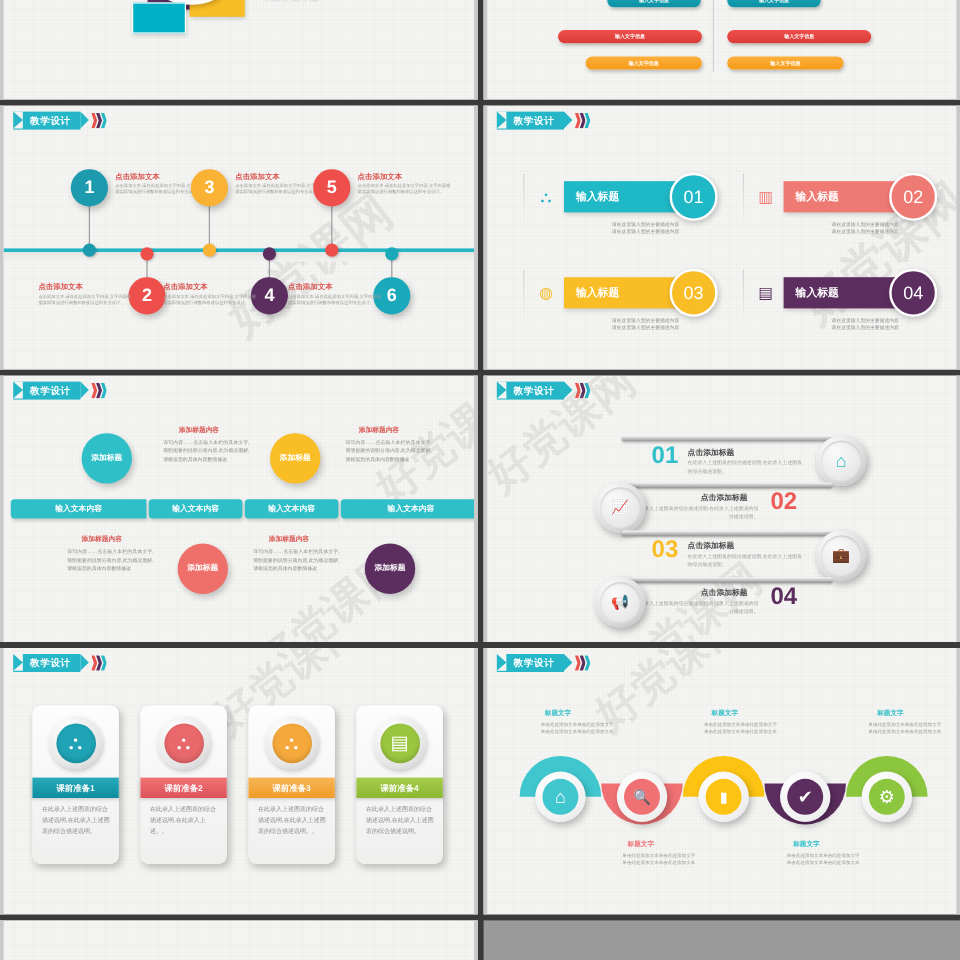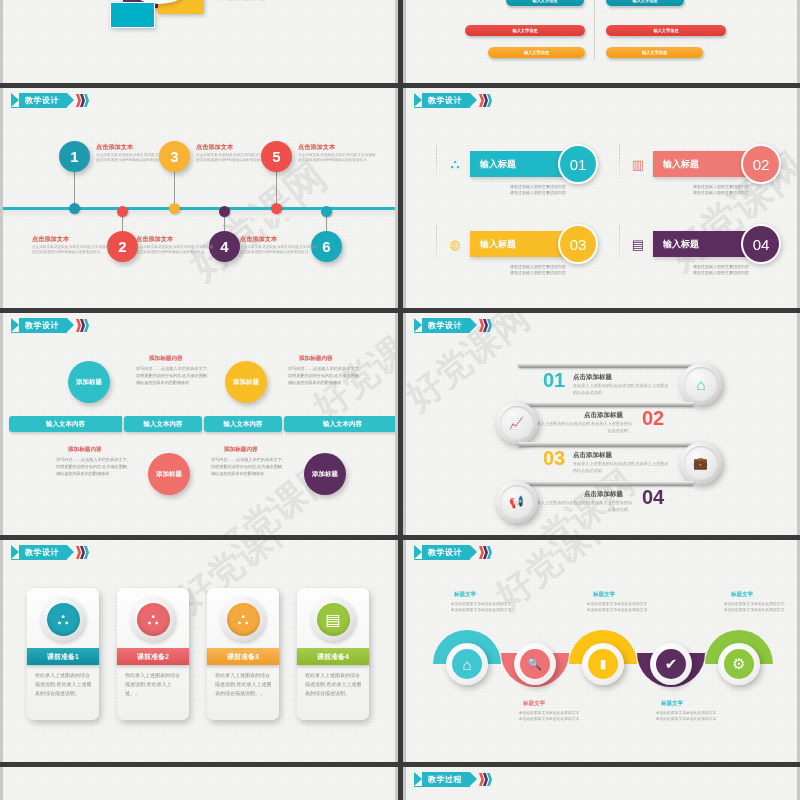--- a/index.html
+++ b/index.html
@@ -465,26 +465,14 @@
 
     <div class="s8h" style="left:117px;top:160px;color:#ef7174">标题文字</div>
     <div class="s8p" style="left:94px;top:170px;text-align:center;white-space:pre-line">单击此处添加文本单击此处添加文字
 单击此处添加文本单击此处添加文本</div>
     <div class="s8h" style="left:255px;top:160px;color:#2fbfc9">标题文字</div>
     <div class="s8p" style="left:231px;top:170px;text-align:center;white-space:pre-line">单击此处添加文本单击此处添加文字
 单击此处添加文本单击此处添加文本</div>
   </div>
 
   <div class="slide" style="left:0;top:767px;width:398px;height:33px"></div>
-  <div class="slide" style="left:403px;top:767px;width:397px;height:33px">
-    <div class="ribbon">
-      <div class="ribbon-body">
-          <span class="ribbon-text">教学过程</span>
-        </div>
-      <div class="chev">
-        <i style="background:#e8544e"></i>
-          <i style="background:#5c2d5f"></i>
-          <i style="background:#26b7c4"></i>
-      </div>
-    </div>
-  </div>
 
 </div>
 
 </body></html>

